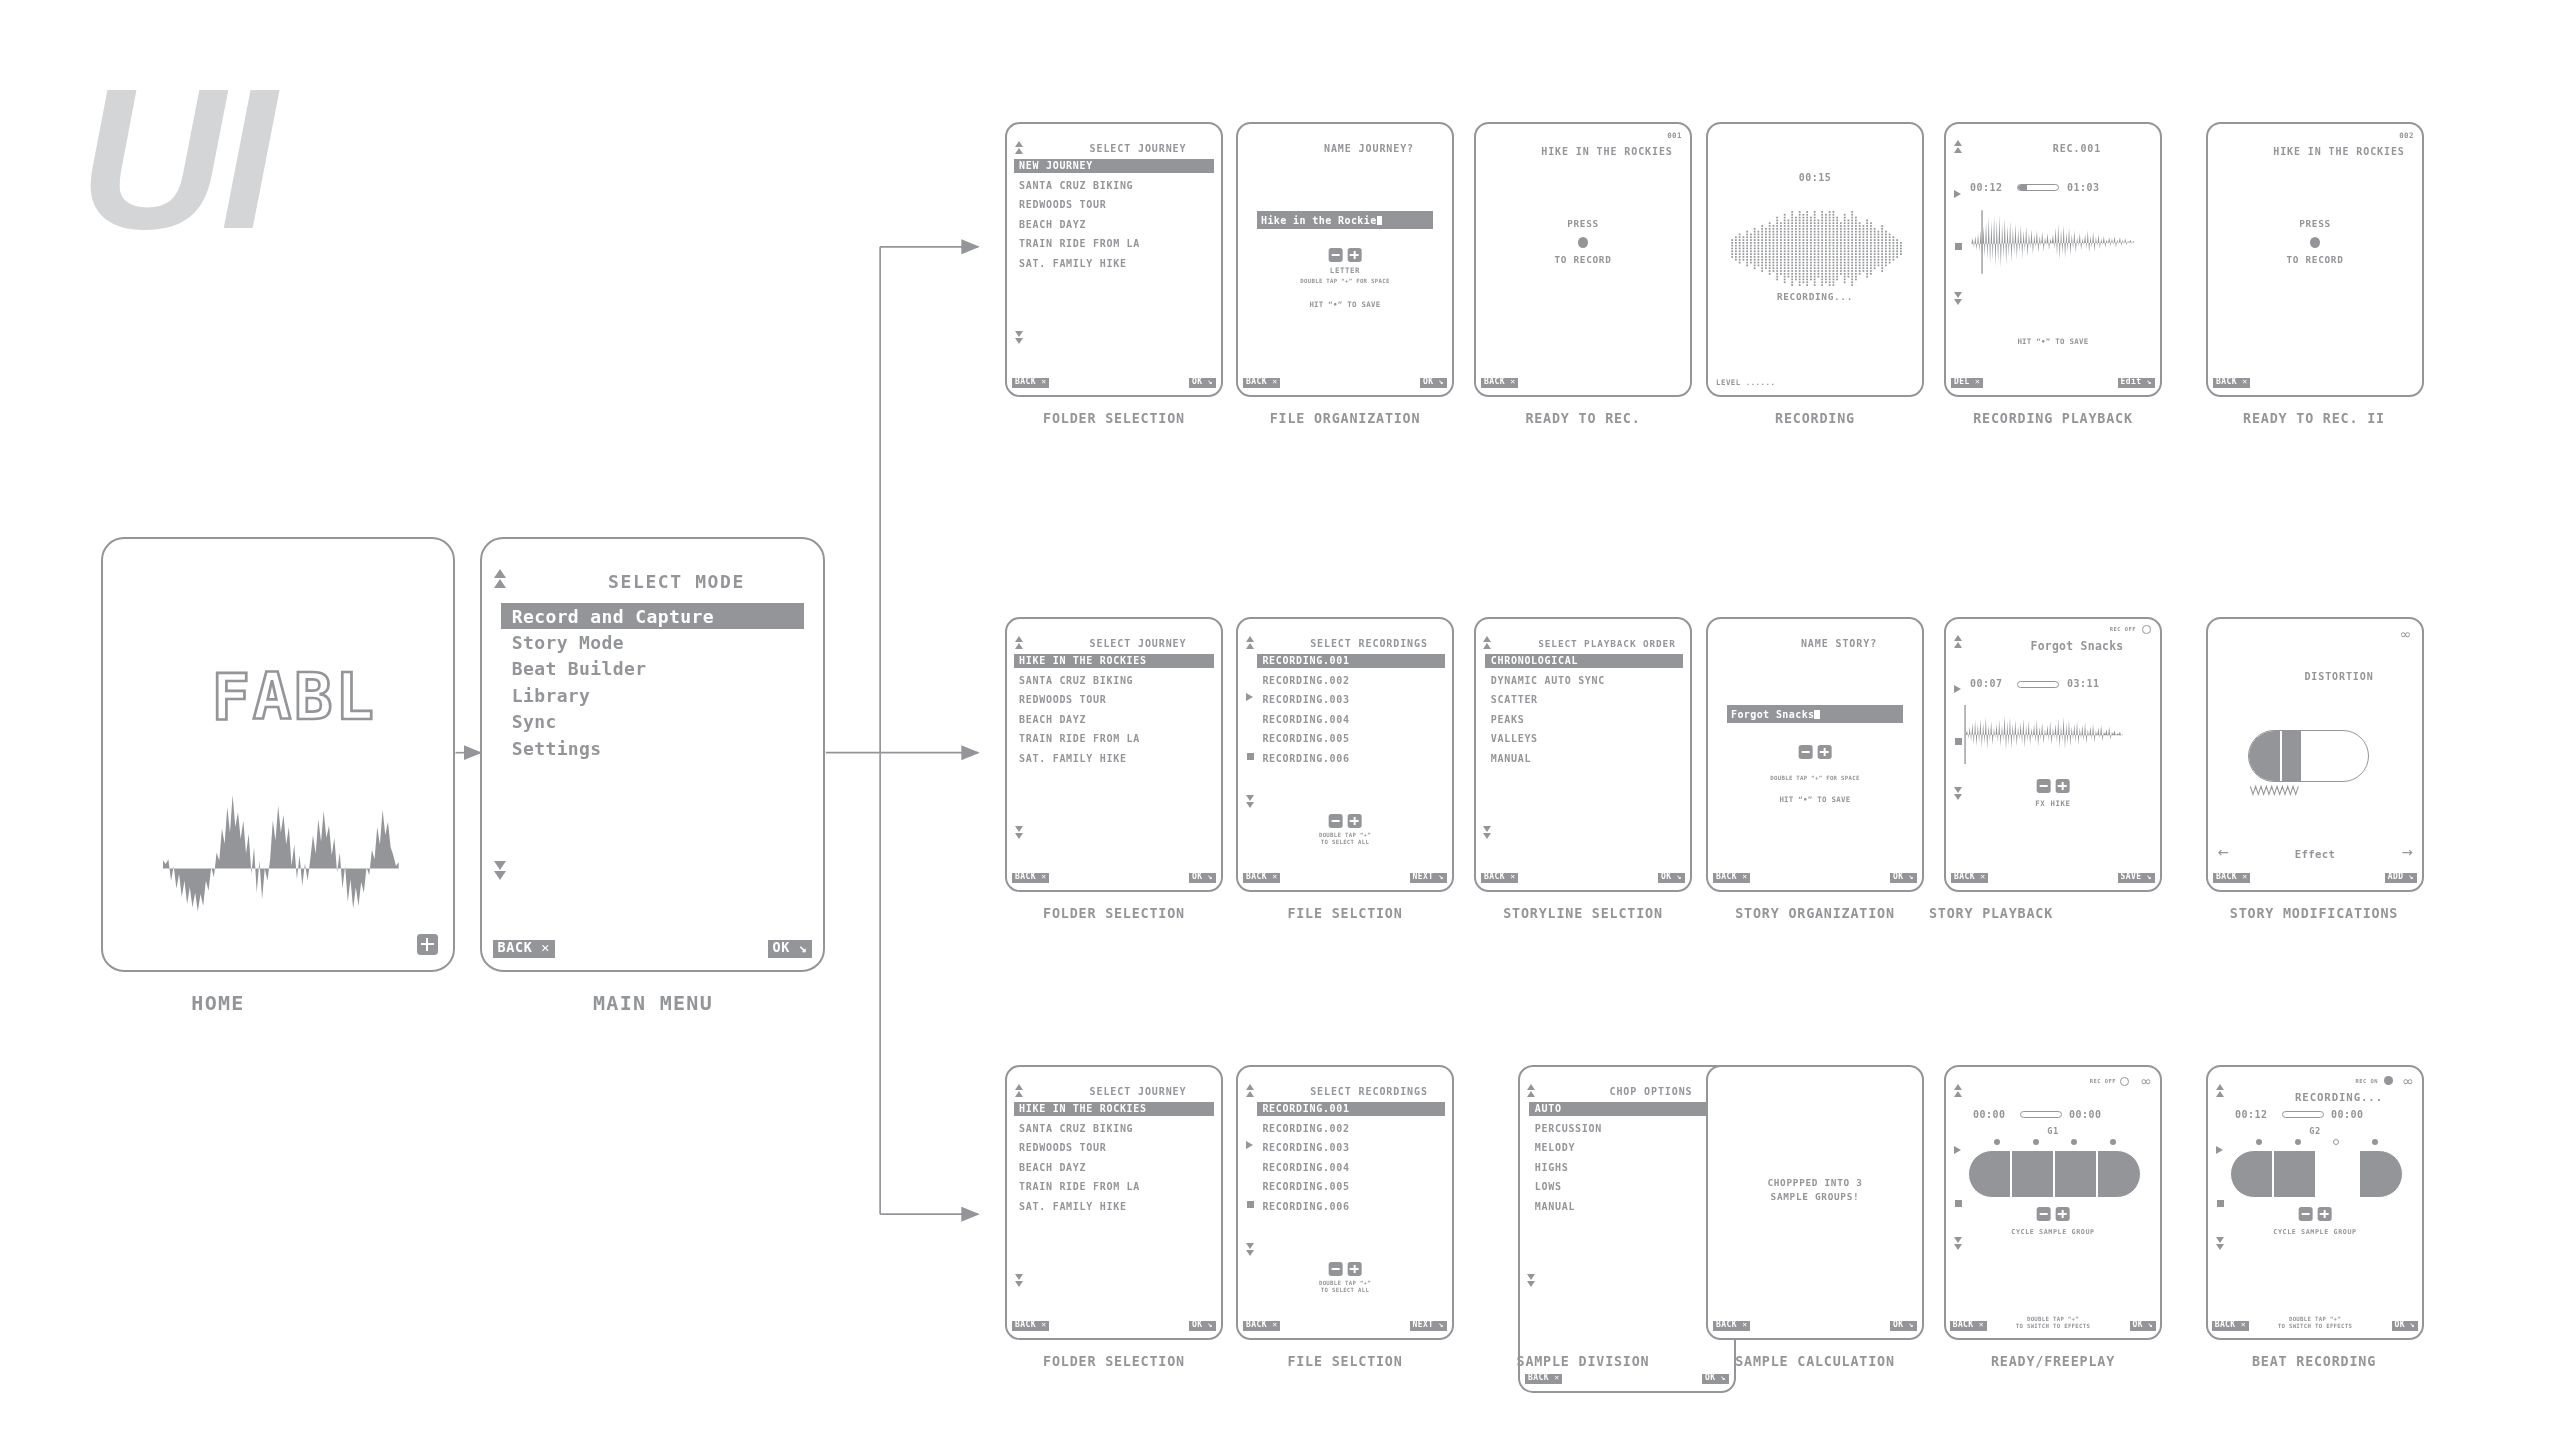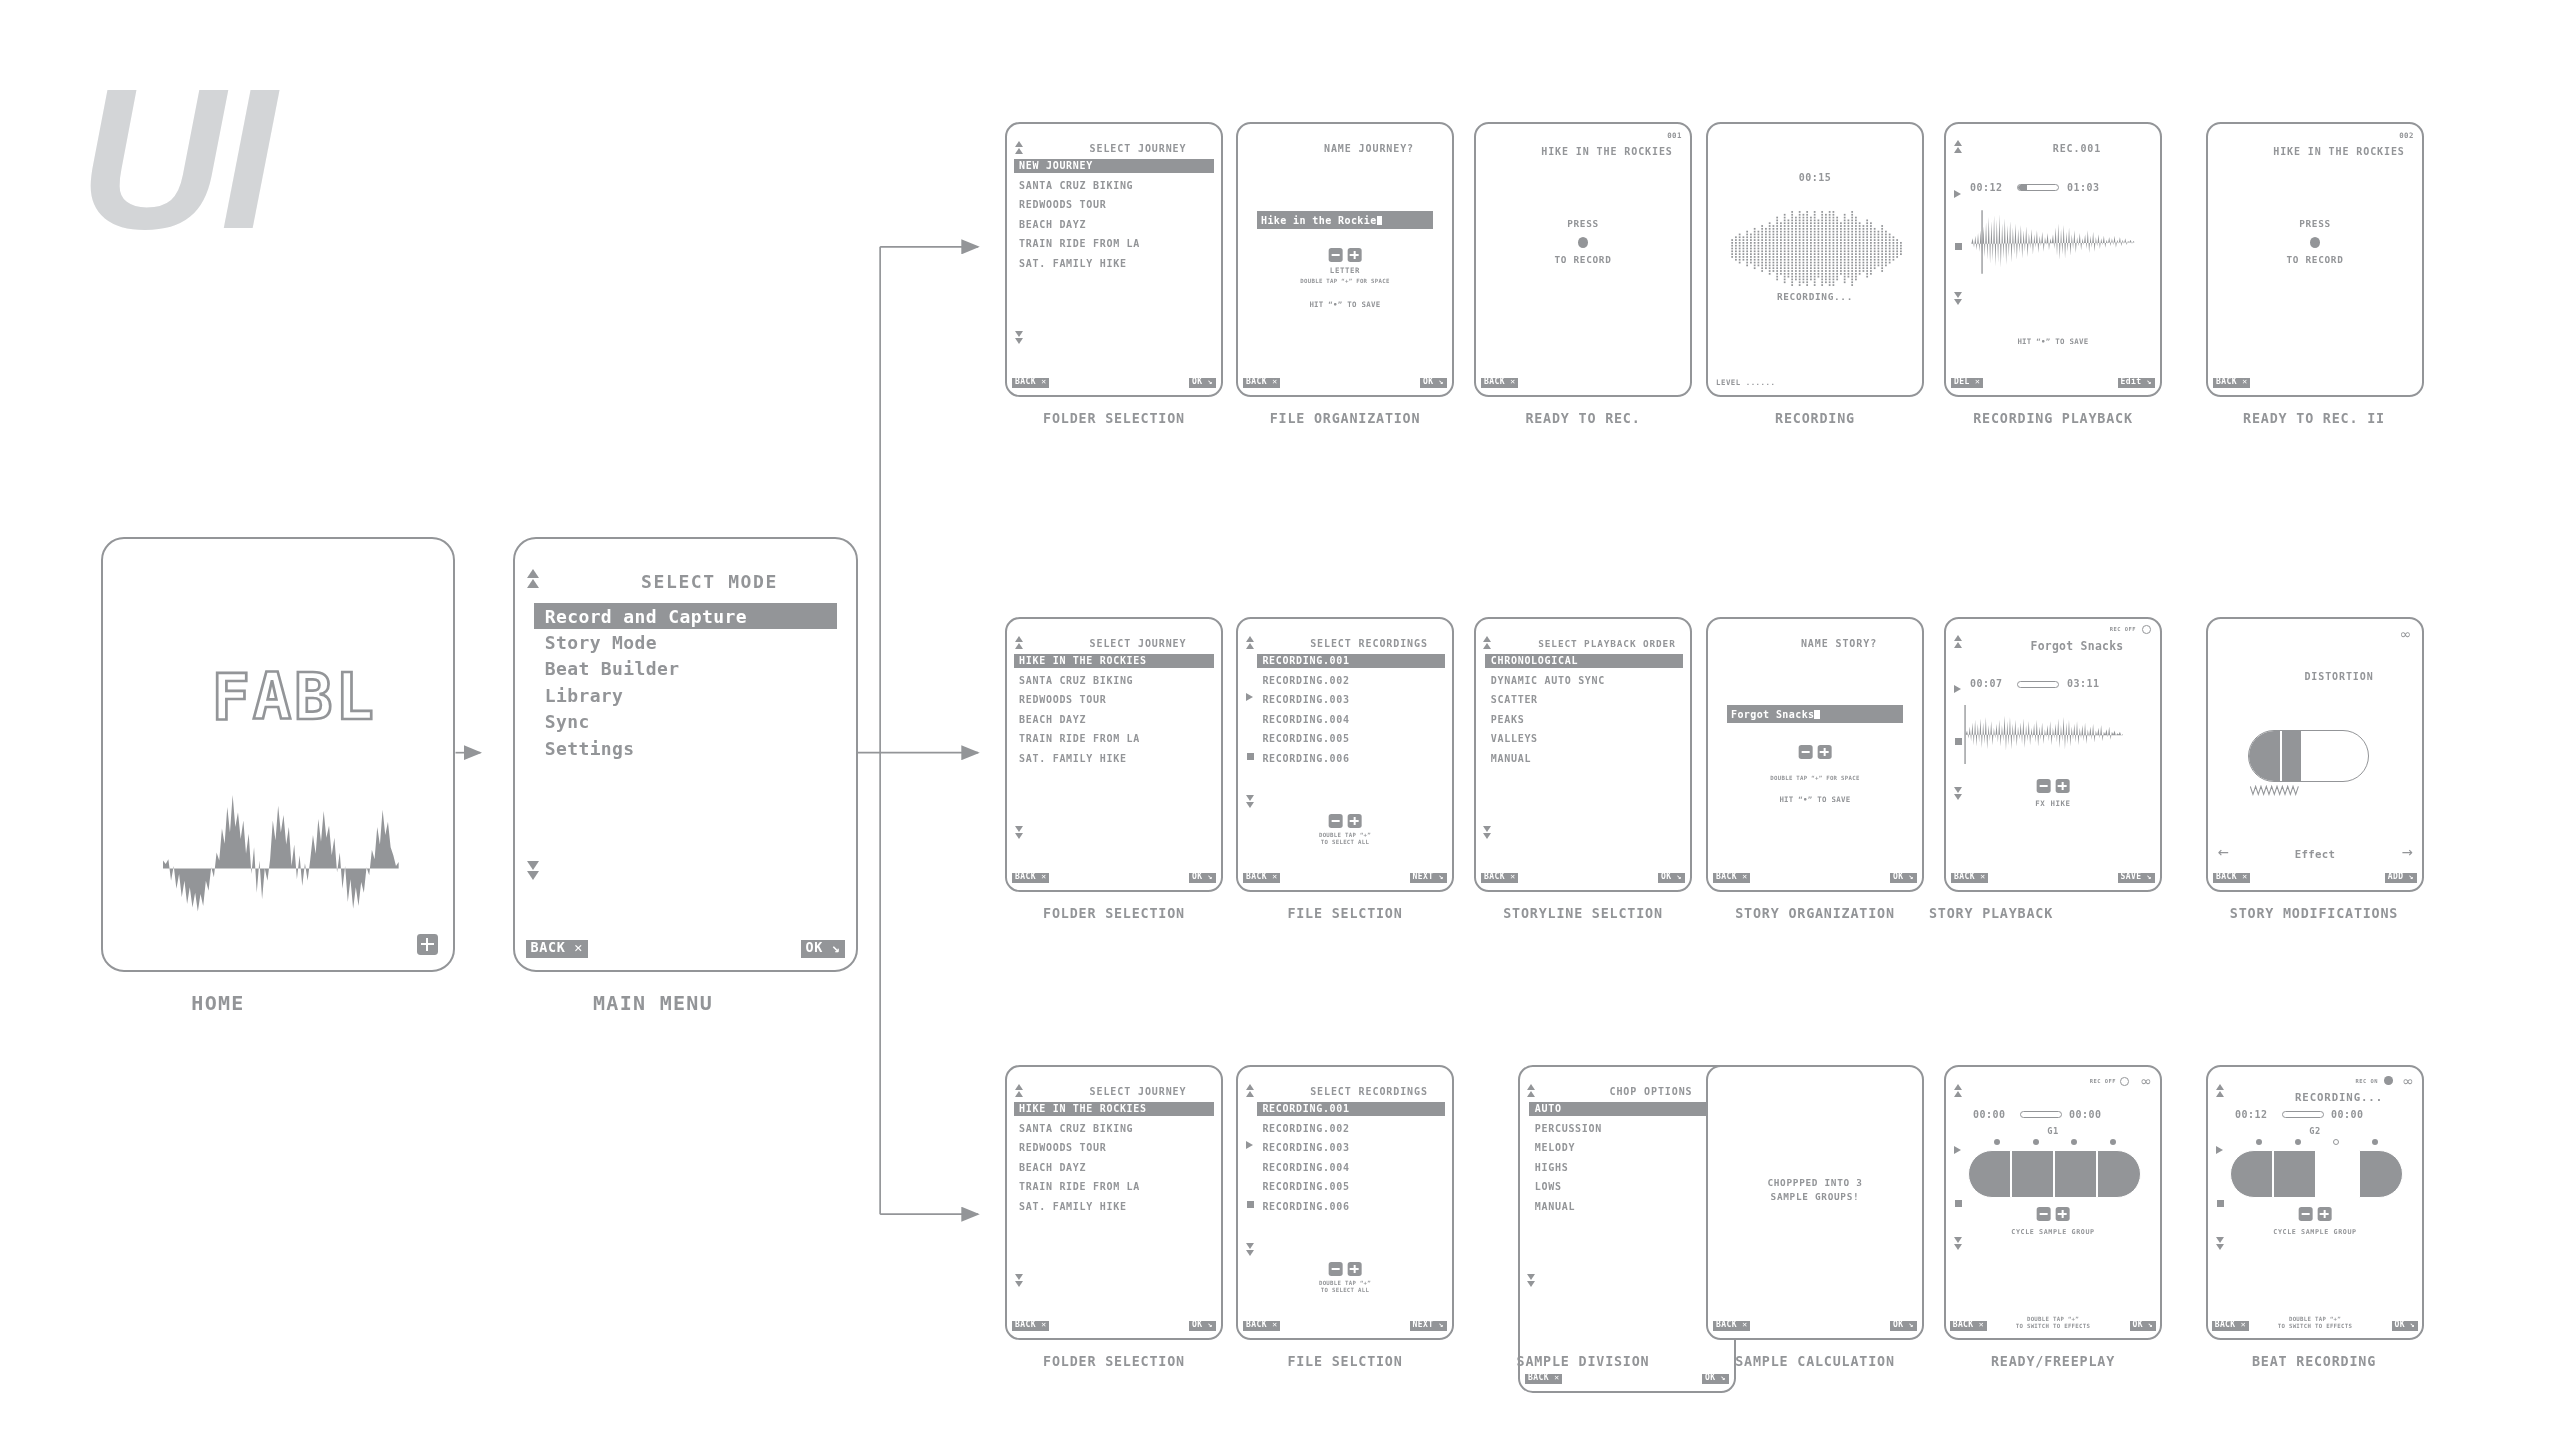--- a/index.html
+++ b/index.html
@@ -305,21 +305,21 @@
 
 <div class="screen big" style="left:101px; top:537px; width:354px; height:435px;">
   <div class="fabl" style="top:121px;margin-left:16px;">FABL</div>
   <svg style="position:absolute;left:56px;top:241px;" width="241" height="141" viewBox="0 0 360 210">
     <path fill="#939598" d="M6,120 L10,125 L14,118 L18,150 L22,128 L26,162 L30,140 L34,175 L38,150 L42,185 L46,160 L50,190 L54,168 L58,196 L62,170 L66,188 L70,150 L74,165 L78,130 L82,145 L86,108 L90,120 L94,72 L98,95 L102,40 L106,78 L110,22 L114,70 L118,48 L122,88 L126,60 L130,110 L134,80 L138,140 L142,100 L146,168 L150,120 L154,178 L158,132 L162,150 L166,118 L170,60 L174,90 L178,38 L182,78 L186,52 L190,96 L194,70 L198,128 L202,96 L206,148 L210,112 L214,158 L218,124 L222,150 L226,118 L230,82 L234,110 L238,58 L242,92 L246,46 L250,86 L254,68 L258,112 L262,86 L266,138 L270,108 L274,162 L278,128 L282,182 L286,148 L290,192 L294,160 L298,188 L302,152 L306,168 L310,130 L314,142 L318,104 L322,118 L326,70 L330,96 L334,44 L338,82 L342,62 L346,100 L350,112 L354,128 L358,122 L358,132 L6,132 Z"></path>
   </svg>
   <div class="plusbtn" style="right:14.8px; bottom:14.8px;"></div>
 </div>
 <div class="caption big" style="left:218px; top:991px; transform:translateX(-50%);">HOME</div>
 
-<div class="screen big" style="left:480px; top:537px; width:345px; height:435px;margin-left:33px;">
+<div class="screen big" style="left:480px; top:537px; width:345px; height:435px;">
   <div class="arrows big up" style="left:12px; top:29.5px;">
       <i></i>
       <i></i>
     </div>
   <div class="arrows big down" style="left:12px; top:322px;">
       <i></i>
       <i></i>
     </div>
   <div class="scr-title" style="top:32px; font-size:18px; letter-spacing:1.6px;">SELECT MODE</div>
   <div class="menu" style="top:64px; padding:0 19px 0 19px;">

